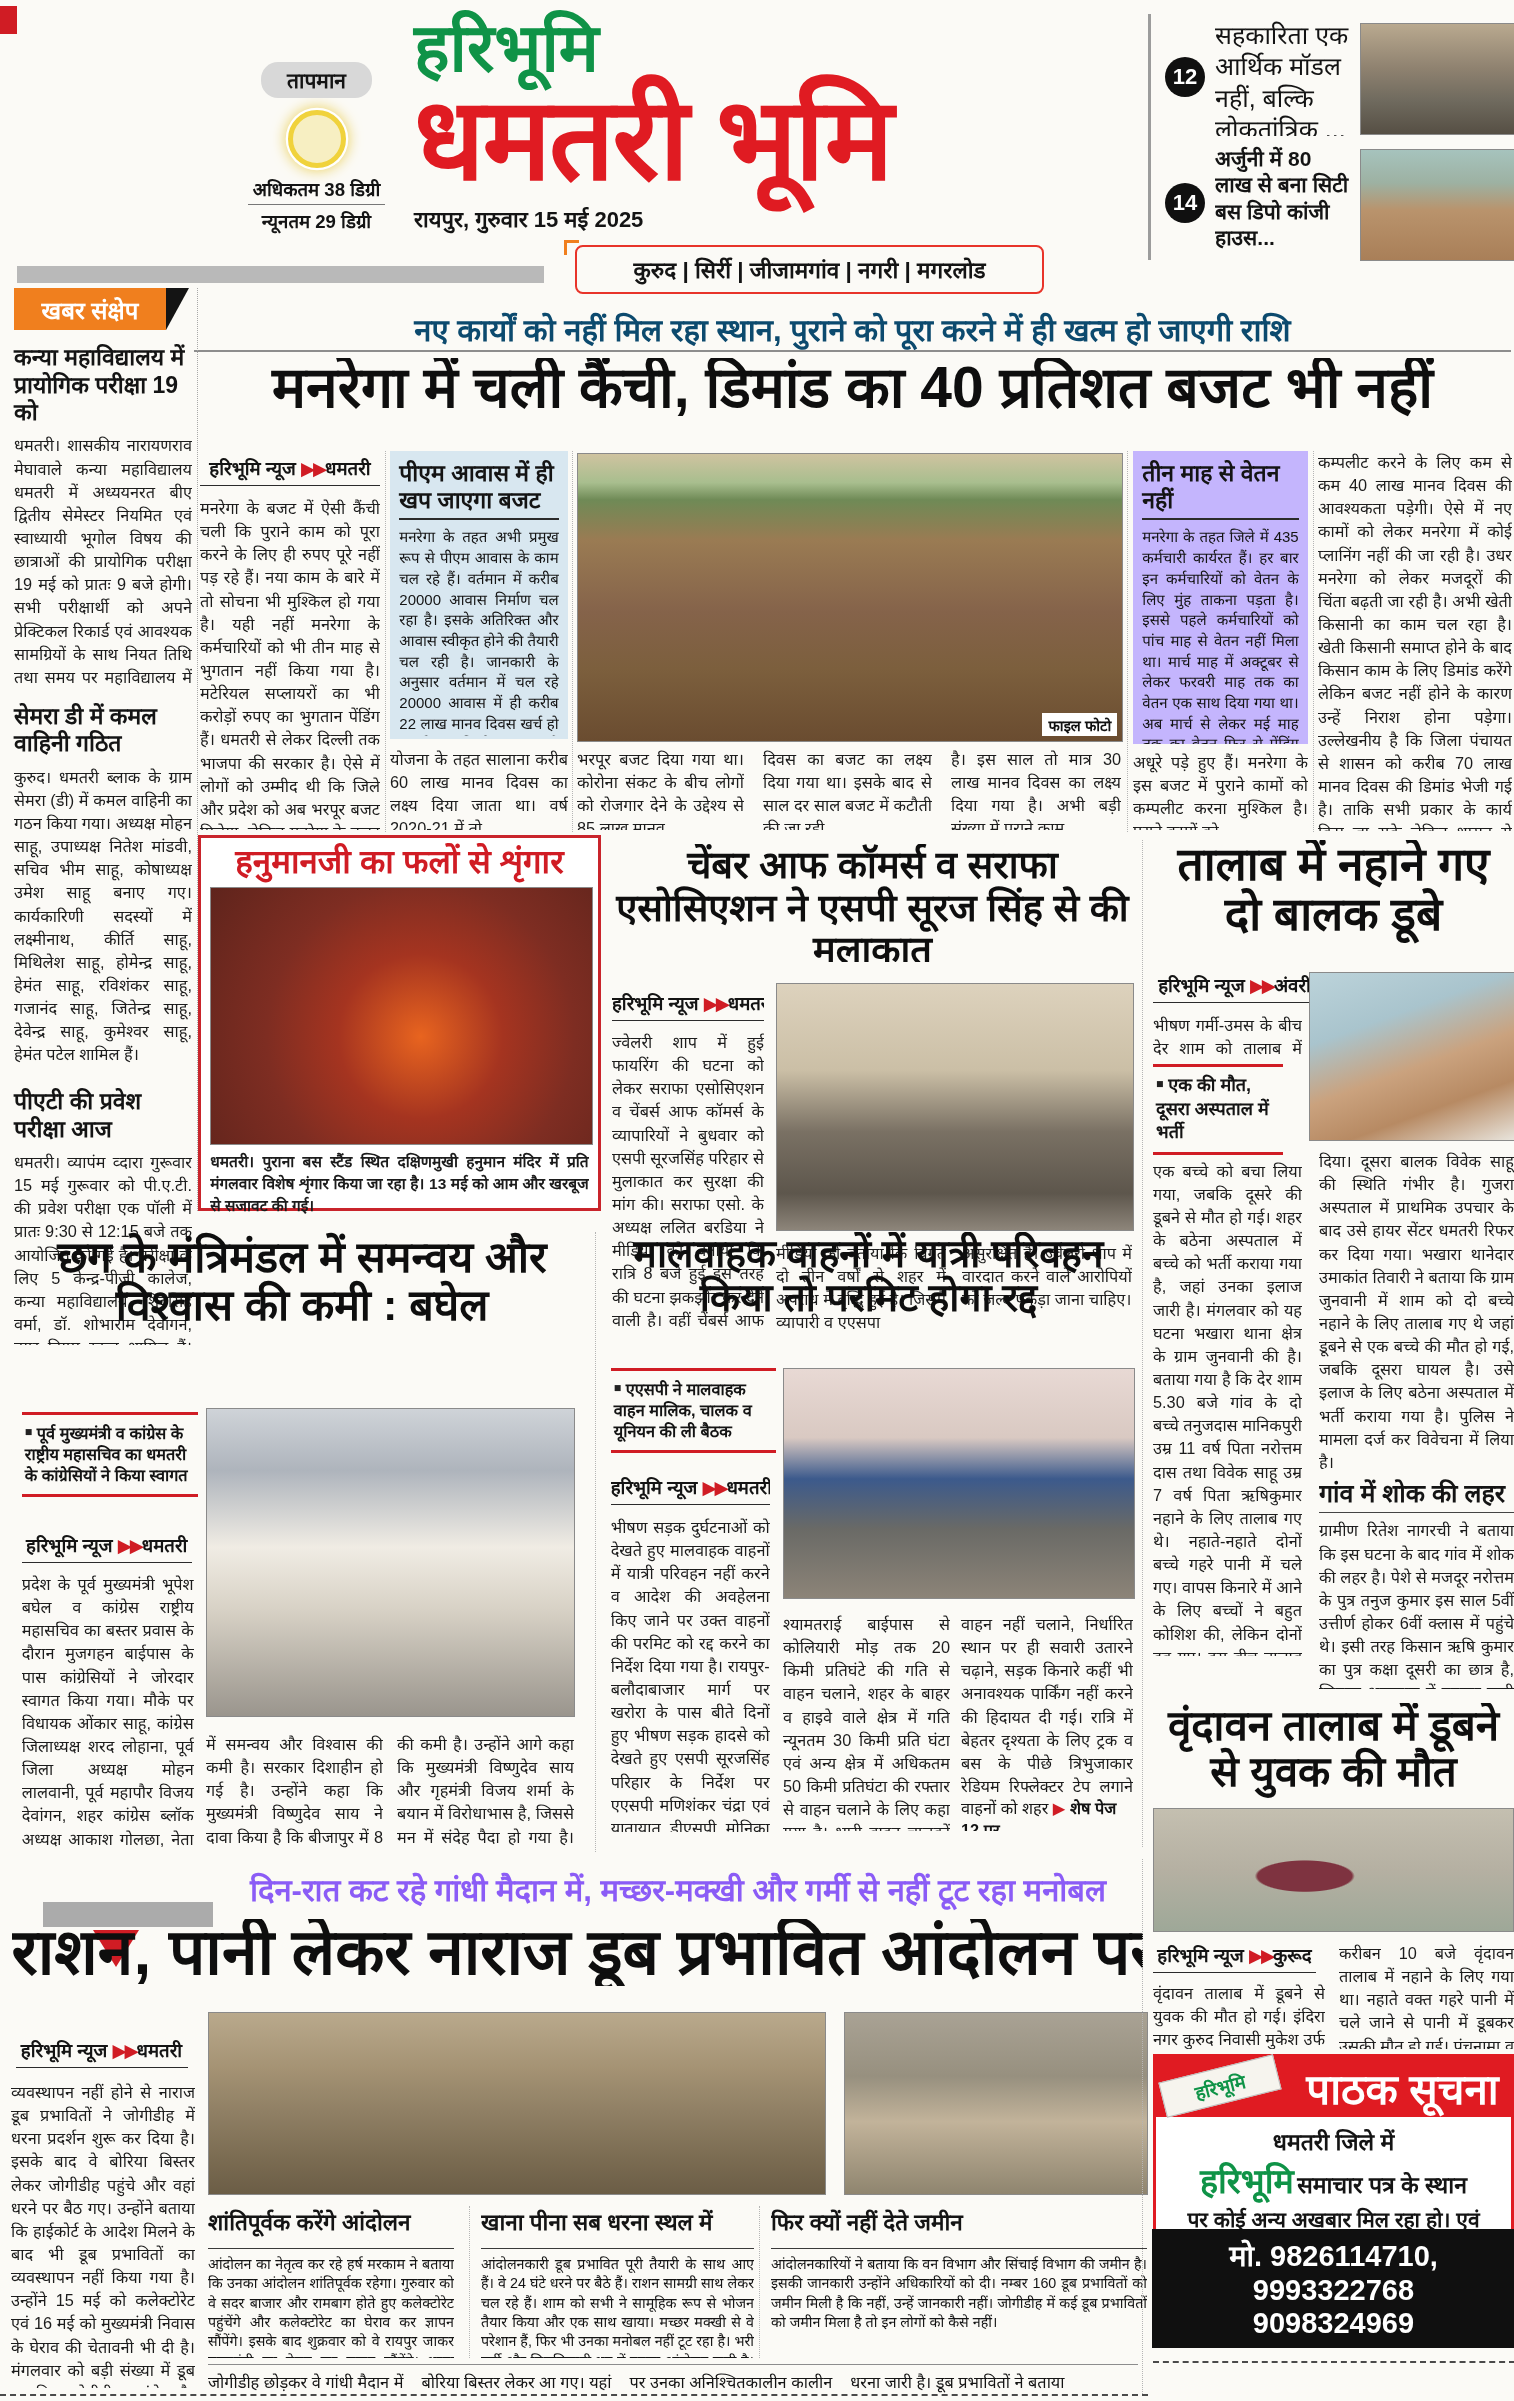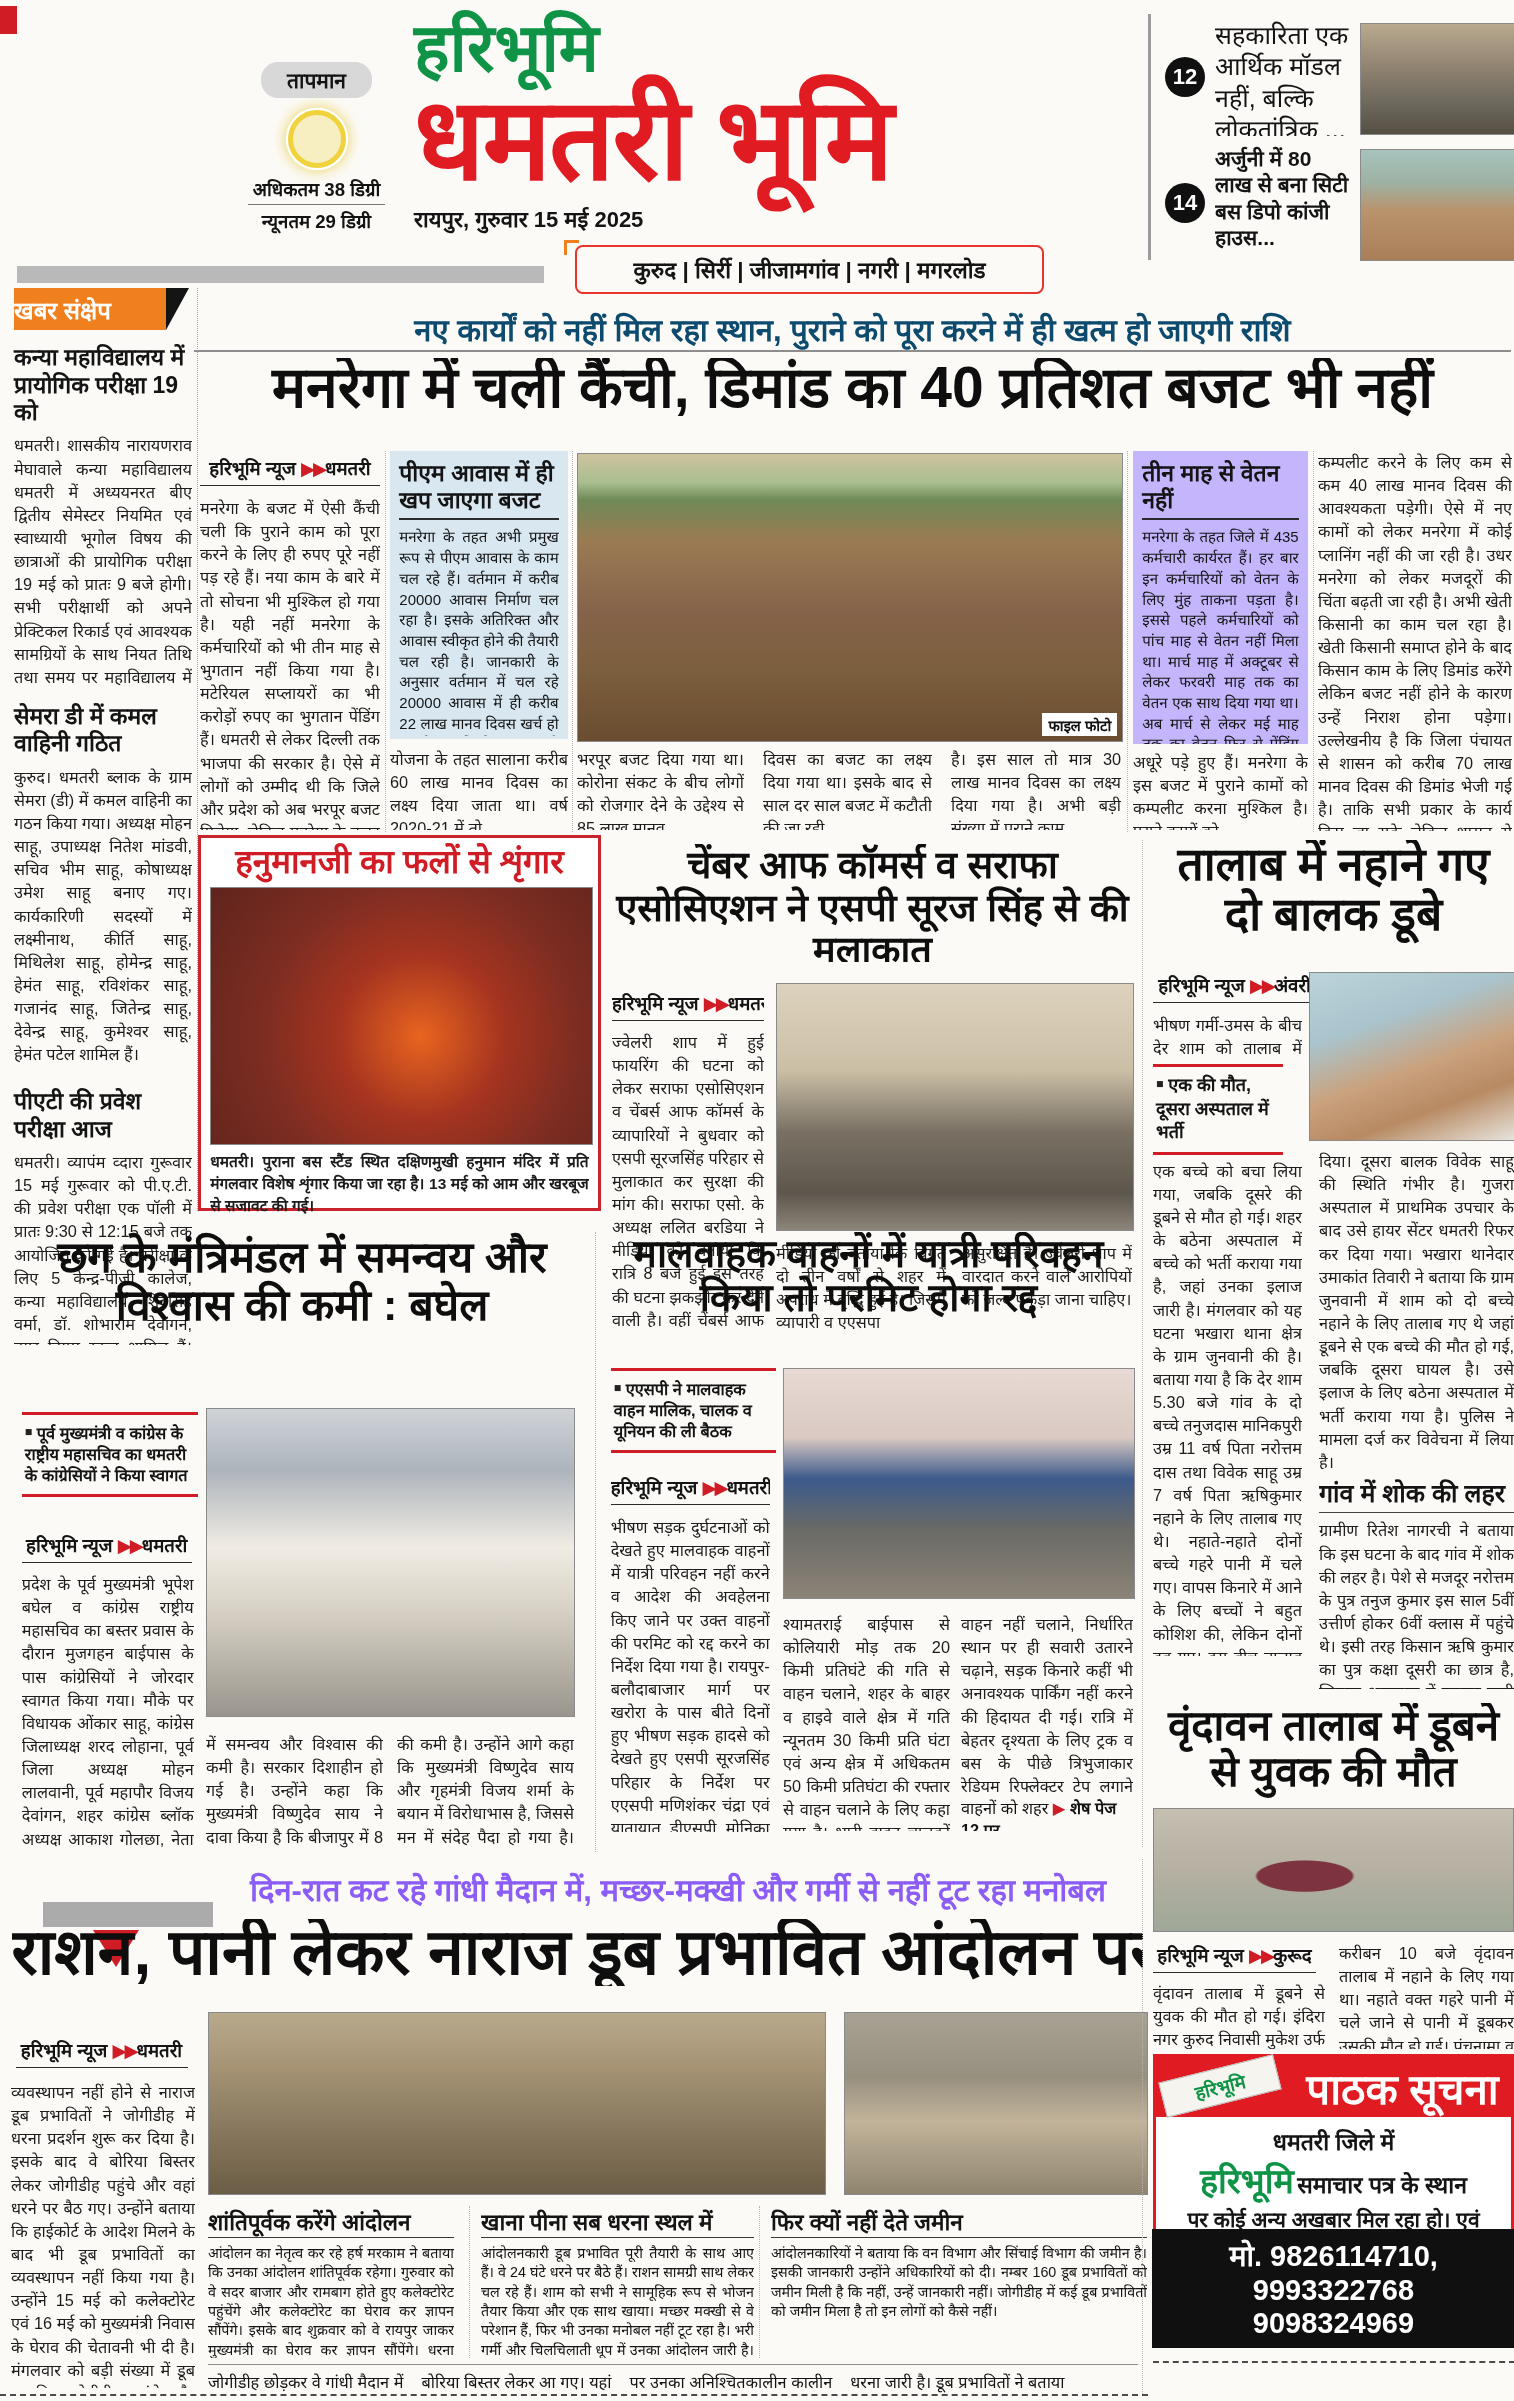--- a/index.html
+++ b/index.html
@@ -10,21 +10,21 @@
   .byline{font-weight:bold;font-size:18.6px;text-align:center;border-bottom:1.5px solid #2b2b2b;padding-bottom:4.6px;white-space:nowrap;overflow:hidden;}
   .byline .chev{color:#d01c24;letter-spacing:-2.3px;}
   .headline{font-weight:800;color:#0e0e0e;}
   .photo{border:0.8px solid #8a8a8a;overflow:hidden;position:absolute;}
   .chip{position:absolute;right:4.6px;bottom:4.6px;background:#ffffff;color:#111;font-weight:bold;font-size:14.7px;padding:1.5px 6.2px;}
   .dotsep{position:absolute;border-left:1.5px dotted #b5b5b5;width:0;}
   .boxtitle{font-weight:800;font-size:23px;border-bottom:2.3px solid #2b2b2b;padding-bottom:4.6px;margin-bottom:7.7px;line-height:1.15;}
   .bullet-box{border-top:3.1px solid #d01c24;border-bottom:3.1px solid #d01c24;padding:7.7px 3.1px;font-weight:800;font-size:18px;line-height:1.3;}
   .bullet-sq{color:#222;font-size:12.4px;vertical-align:3.1px;margin-right:4.6px;}
   .subhead{font-weight:800;font-size:25px;border-bottom:1.5px solid #444;padding-bottom:3.1px;margin:6.2px 0;}
-  .subart-title{font-weight:800;font-size:22.5px;border-bottom:1.5px solid #3a3a3a;padding-bottom:0;margin-bottom:6.2px;white-space:nowrap;overflow:hidden;}
+  .subart-title{font-weight:800;font-size:22.5px;border-bottom:1.5px solid #3a3a3a;padding-bottom:11px;margin-bottom:6.2px;white-space:nowrap;overflow:hidden;}
   .num-circle{width:40px;height:40px;border-radius:50%;background:#101010;color:#fff;font-weight:bold;font-size:22px;
               display:flex;align-items:center;justify-content:center;}
   .sun{width:48px;height:48px;border-radius:50%;background:#f7efc2;border:5.4px solid #f0d23c;box-shadow:0 0 0 2.3px #fff,0 0 12.4px 3.1px #ecd46a;}
   .tri-down{width:0;height:0;border-left:23px solid transparent;border-right:23px solid transparent;border-top:37px solid #d01c24;}
   .fold{width:0;height:0;border-top:42px solid #141414;border-right:23px solid transparent;}
   .dashrule{position:absolute;border-top:2.3px dashed #4a4a4a;height:0;}
 </style>
 </head>
 <body>
 
@@ -71,21 +71,21 @@
       </div>
     </div>
   </div>
 
   <div class="abs" style="left:194px;top:308px;width:1317px;height:40px;font-size:31px;font-weight:800;text-align:center;color:#0c4a6e;">नए कार्यों को नहीं मिल रहा स्थान, पुराने को पूरा करने में ही खत्म हो जाएगी राशि</div>
   <div class="abs" style="left:194px;top:350px;width:1317px;border-top:2.3px solid #8d8d8d;"></div>
   <div class="abs headline" style="left:194px;top:358px;width:1317px;height:87px;font-size:57px;text-align:center;line-height:1.05;white-space:nowrap;overflow:hidden;">मनरेगा में चली कैंची, डिमांड का 40 प्रतिशत बजट भी नहीं</div>
 
   <div class="abs" style="left:14px;top:288px;width:178px;height:923px;border-right:1.5px dotted #a8a8a8;padding-right:4.6px;">
     <div style="position:relative;height:42px;">
-      <div style="position:absolute;left:0;top:0;width:152px;height:42px;background:#f07f1e;color:#fff;font-weight:800;font-size:24px;display:flex;align-items:center;justify-content:flex-start;">
+      <div style="position:absolute;left:0;top:0;width:152px;height:42px;background:#f07f1e;color:#fff;font-weight:800;font-size:24px;display:flex;align-items:center;justify-content:center;">
           <span>खबर संक्षेप</span>
         </div>
       <div class="fold" style="position:absolute;left:152px;top:0;"></div>
     </div>
     <div style="font-weight:800;font-size:23px;line-height:1.2;margin:14px 0 7.7px 0;">कन्या महाविद्यालय में प्रायोगिक परीक्षा 19 को</div>
     <div class="bt" style="height:256px;">धमतरी। शासकीय नारायणराव मेघावाले कन्या महाविद्यालय धमतरी में अध्ययनरत बीए द्वितीय सेमेस्टर नियमित एवं स्वाध्यायी भूगोल विषय की छात्राओं की प्रायोगिक परीक्षा 19 मई को प्रातः 9 बजे होगी। सभी परीक्षार्थी को अपने प्रेक्टिकल रिकार्ड एवं आवश्यक सामग्रियों के साथ नियत तिथि तथा समय पर महाविद्यालय में उपस्थित होने कहा गया है।</div>
     <div style="font-weight:800;font-size:23px;line-height:1.2;margin:12.4px 0 7.7px 0;">सेमरा डी में कमल वाहिनी गठित</div>
     <div class="bt" style="height:310px;">कुरुद। धमतरी ब्लाक के ग्राम सेमरा (डी) में कमल वाहिनी का गठन किया गया। अध्यक्ष मोहन साहू, उपाध्यक्ष नितेश मांडवी, सचिव भीम साहू, कोषाध्यक्ष उमेश साहू बनाए गए। कार्यकारिणी सदस्यों में लक्ष्मीनाथ, कीर्ति साहू, मिथिलेश साहू, होमेन्द्र साहू, हेमंत साहू, रविशंकर साहू, गजानंद साहू, जितेन्द्र साहू, देवेन्द्र साहू, कुमेश्वर साहू, हेमंत पटेल शामिल हैं।</div>
     <div style="font-weight:800;font-size:23px;line-height:1.2;margin:12.4px 0 7.7px 0;">पीएटी की प्रवेश परीक्षा आज</div>
     <div class="bt" style="height:194px;">धमतरी। व्यापंम व्दारा गुरूवार 15 मई गुरूवार को पी.ए.टी. की प्रवेश परीक्षा एक पॉली में प्रातः 9:30 से 12:15 बजे तक आयोजित की गई है। परीक्षा के लिए 5 केन्द्र-पीजी कालेज, कन्या महाविद्यालय, शिवसिंह वर्मा, डॉ. शोभाराम देवांगन, नगर निगम स्कूल शामिल हैं। जिले में कुल 1424 परीक्षार्थी शामिल होंगे।</div>

